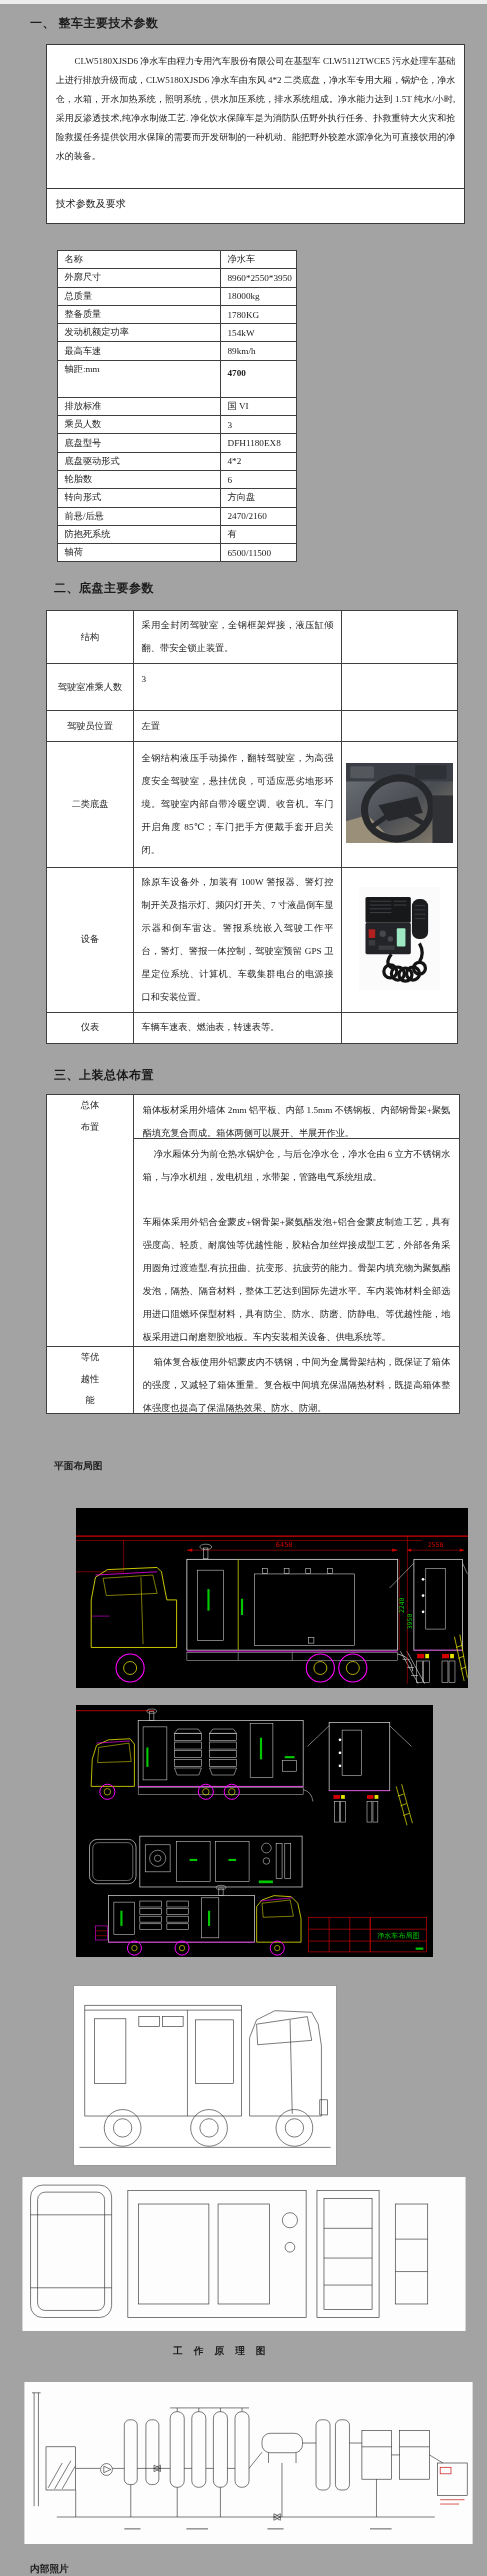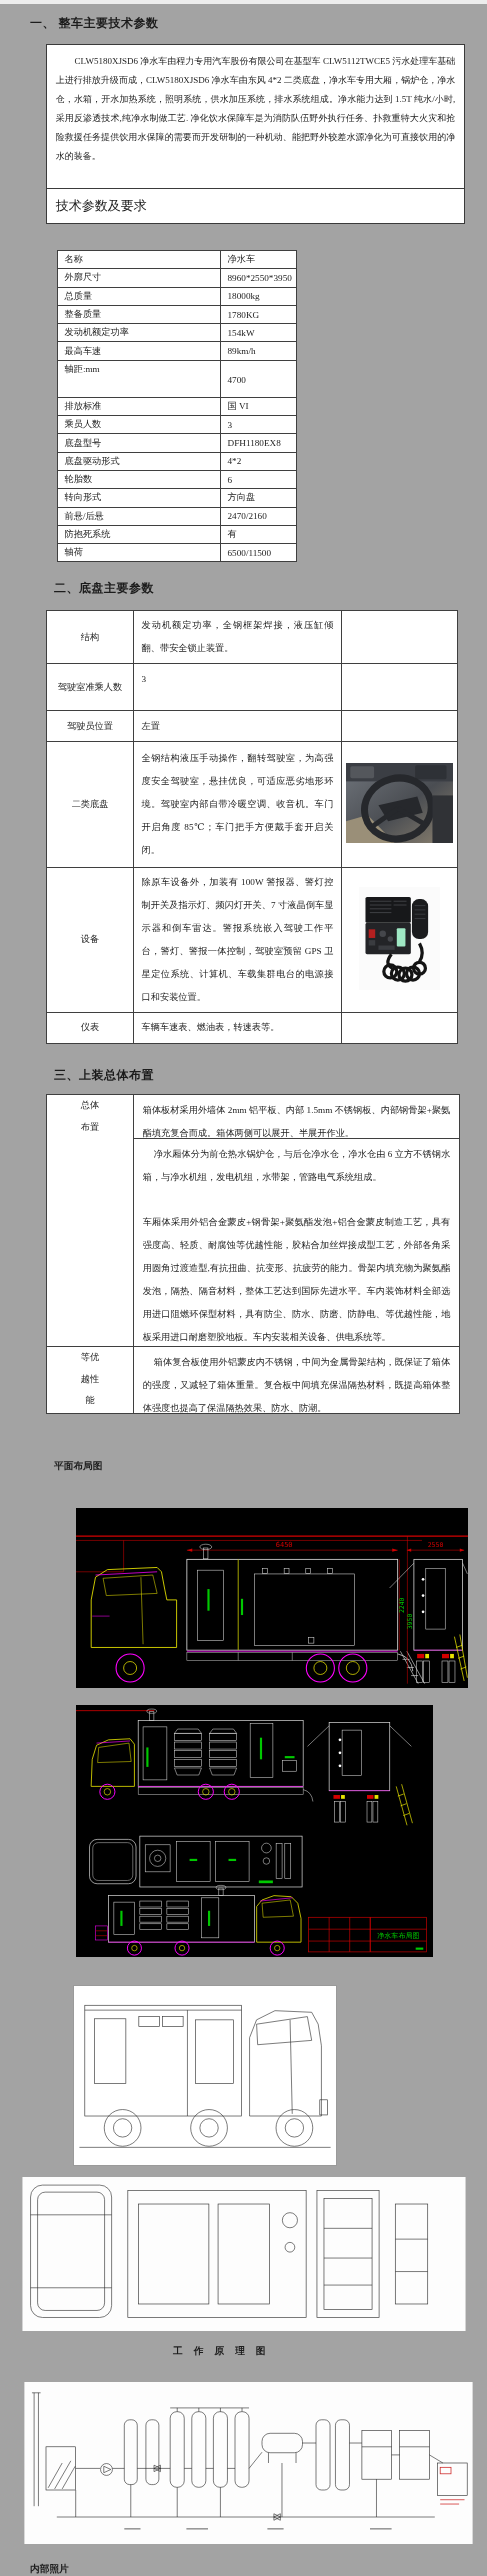--- a/index.html
+++ b/index.html
@@ -5,21 +5,21 @@
   html,body{margin:0;padding:0;background:#ededed;}
   .page{position:relative;width:487px;height:2576px;margin:4px auto;background:#a3a3a3;
         font-family:"Liberation Serif","DejaVu Serif",serif;color:#1c1c1c;overflow:hidden;}
   .abs{position:absolute;}
   .sec-h{font-size:12px;font-weight:bold;letter-spacing:0.5px;}
   .sub-h{font-size:9.7px;font-weight:bold;}
   
   .box1{border:1.1px solid #3a3a3a;background:#fff;box-sizing:border-box;}
   .box1 .intro{box-sizing:border-box;height:144px;padding:6.5px 8.7px 0 8.7px;border-bottom:1.1px solid #3a3a3a;
                font-size:9px;line-height:19px;text-align:justify;text-indent:2.1em;}
-  .box1 .tech{box-sizing:border-box;height:34px;padding:7.6px 8.7px;font-size:13px;}
+  .box1 .tech{box-sizing:border-box;height:34px;padding:7.6px 8.7px;font-size:10px;}
   
   table{border-collapse:collapse;table-layout:fixed;background:#fff;}
   .t1 td{border:0.8px solid #3f3f3f;font-size:9.2px;padding:0 6.5px;height:17.3px;overflow:hidden;}
   .t2 td{border:0.8px solid #3f3f3f;font-size:9.2px;vertical-align:middle;overflow:hidden;}
   .t2 .lab{text-align:center;padding:0 6.5px;line-height:15px;}
   .t2 .txt{padding:3.2px 7.6px;line-height:23px;text-align:justify;}
   .t2 .pic{text-align:center;vertical-align:middle;}
   
   .t3{display:grid;grid-template-columns:87px 325px;grid-template-rows:44px 208px 66px;
       border:0.8px solid #3f3f3f;background:#fff;box-sizing:content-box;}
@@ -73,21 +73,21 @@
       <tr>
           <td>发动机额定功率</td>
           <td>154kW</td>
         </tr>
       <tr>
           <td>最高车速</td>
           <td>89km/h</td>
         </tr>
       <tr style="height:37px;">
           <td style="vertical-align:top;padding-top:2.2px;">轴距:mm</td>
-          <td style="vertical-align:top;padding-top:14px;">4700</td>
+          <td style="vertical-align:top;padding-top:7px;font-weight:bold;">4700</td>
         </tr>
       <tr>
           <td>排放标准</td>
           <td>国 VI</td>
         </tr>
       <tr>
           <td>乘员人数</td>
           <td>3</td>
         </tr>
       <tr>
@@ -125,21 +125,21 @@
 
   <table class="t2 abs" style="left:46px;top:606px;width:411px;">
     <colgroup>
         <col style="width:87px">
         <col style="width:208px">
         <col style="width:116px">
       </colgroup>
     <tbody>
       <tr style="height:45px;">
         <td class="lab">结构</td>
-        <td class="txt">发动机额定功率，全钢框架焊接，液压缸倾翻、带安全锁止装置。</td>
+        <td class="txt">采用全封闭驾驶室，全钢框架焊接，液压缸倾翻、带安全锁止装置。</td>
         <td class="pic"></td>
       </tr>
       <tr style="height:47px;">
         <td class="lab">驾驶室准乘人数</td>
         <td class="txt" style="vertical-align:top;">3</td>
         <td class="pic"></td>
       </tr>
       <tr style="height:26px;">
         <td class="lab">驾驶员位置</td>
         <td class="txt">左置</td>

